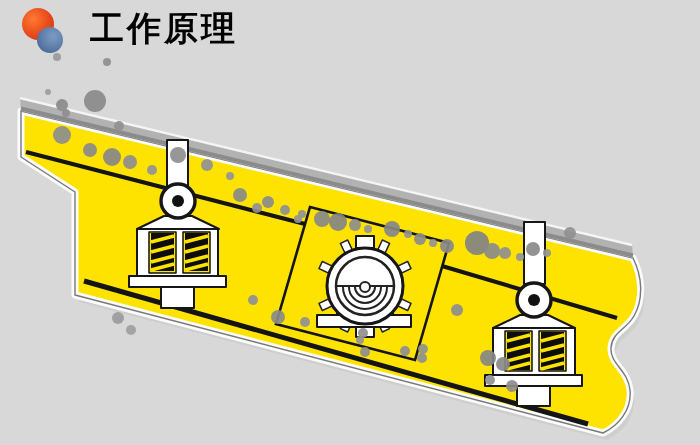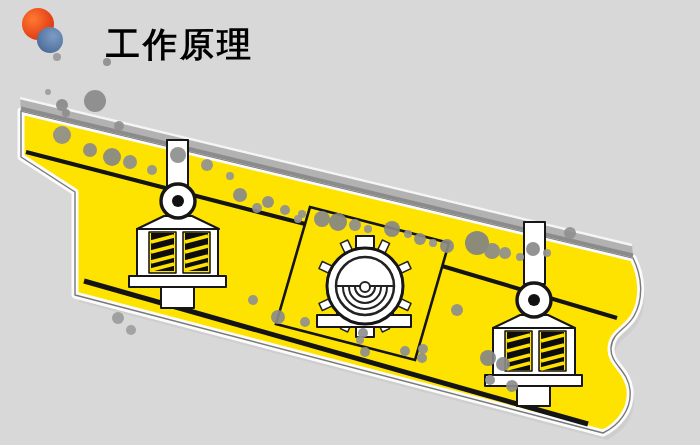--- a/index.html
+++ b/index.html
@@ -12,21 +12,21 @@
   .logo{position:absolute;top:6px;left:20px;width:50px;height:52px;}
   .logo-c1{
     position:absolute;left:2px;top:2px;width:32px;height:32px;border-radius:50%;
     background:radial-gradient(circle at 35% 35%, #ff7a33 0%, var(--logo_orange,#e8481a) 55%, #c53110 100%);
   }
   .logo-c2{
     position:absolute;left:17px;top:21px;width:26px;height:26px;border-radius:50%;
     background:radial-gradient(circle at 62% 35%, #7d9cc4 0%, var(--logo_blue,#5b7ca8) 55%, #41597c 100%);
   }
   .page-title{
-    position:absolute;left:90px;top:8px;margin:16px;
+    position:absolute;left:90px;top:8px;margin:0;
     font-size:34px;font-weight:700;color:#000;letter-spacing:3px;line-height:1.2;
   }
   svg.scene{position:absolute;inset:0;z-index:1;}
   .whitepart{fill:#ffffff;stroke:#161616;}
 </style>
 </head>
 <body>
 
 <div class="header">
   <div class="logo">

